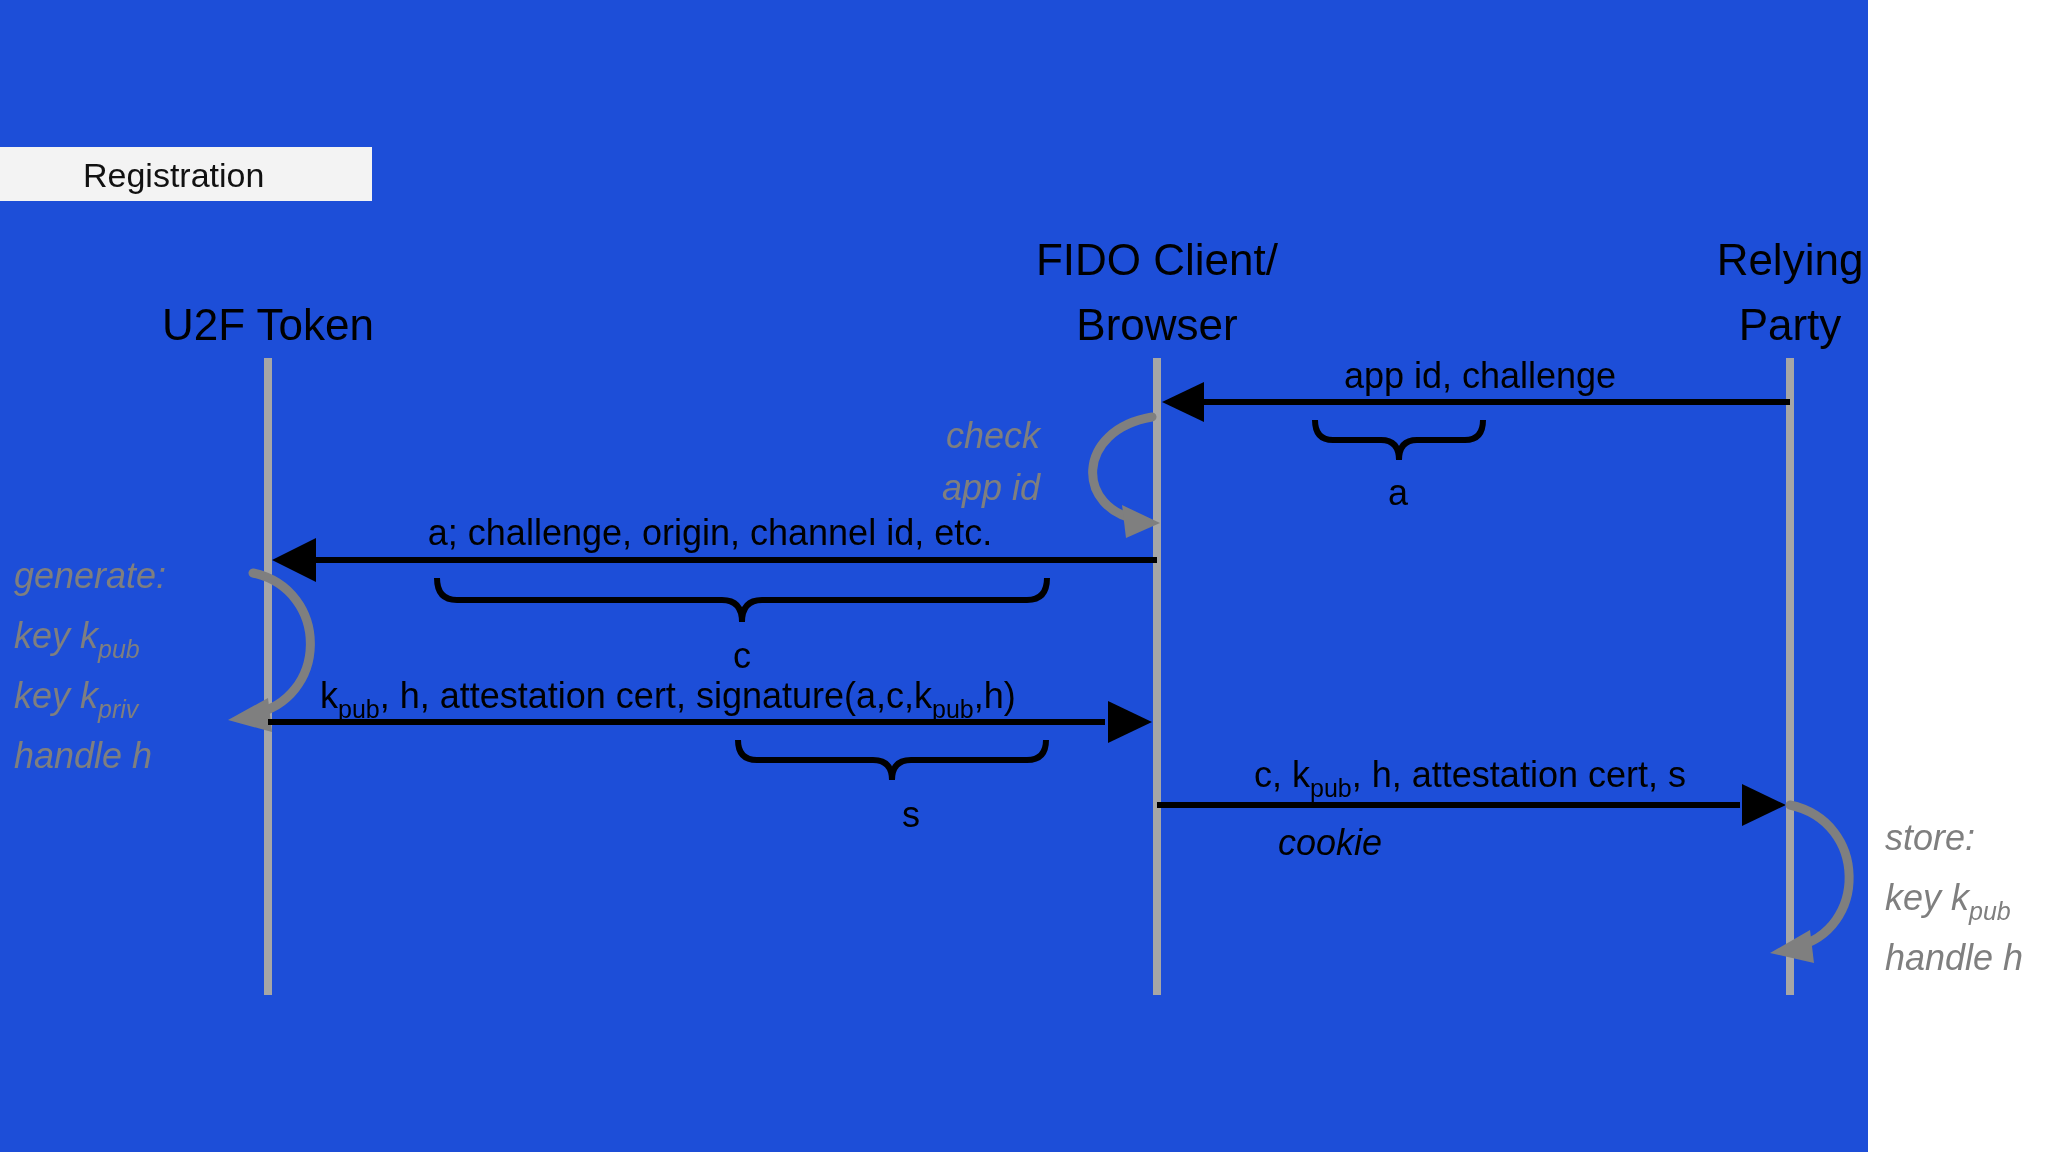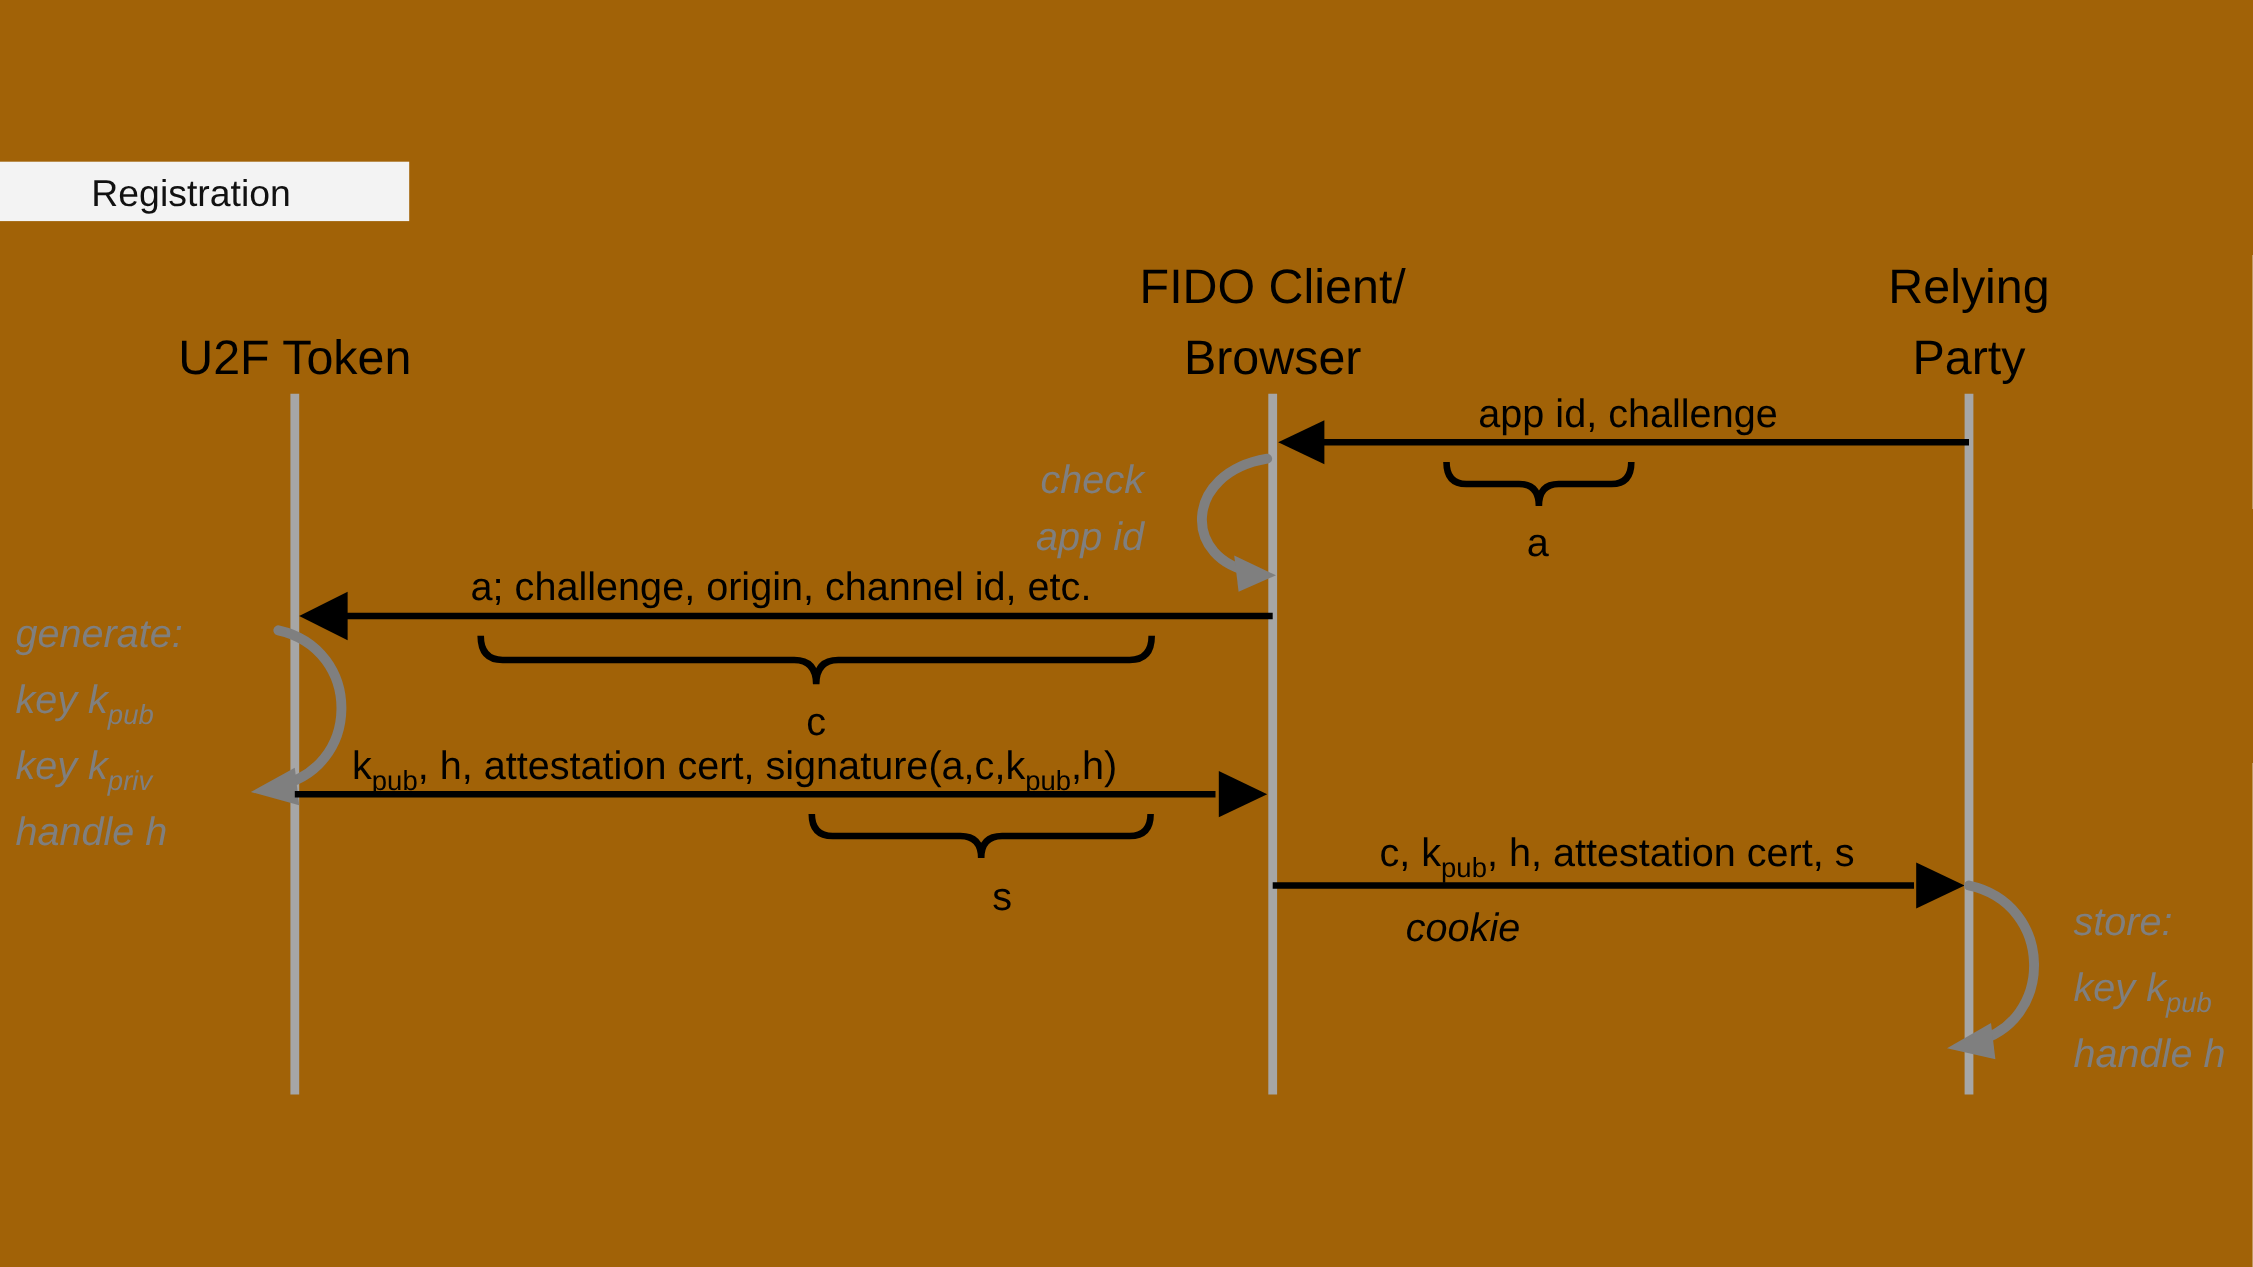--- a/index.html
+++ b/index.html
@@ -8,23 +8,23 @@
     background: #ffffff;
   }
   body {
     width: 2048px;
     height: 1152px;
     font-family: "Liberation Sans", sans-serif;
     overflow: hidden;
   }
   #stage {
     position: relative;
-    width: 2048px;
+    width: 1868px;
     height: 1152px;
-    background: #a16207;
+    background: #1d4ed8;
   }
   svg.diagram {
     position: absolute;
     inset: 0;
     width: 2048px;
     height: 1152px;
   }
   .badge-rect { fill: #f3f3f3; }
   .lifeline { stroke: #a6a6a6; stroke-width: 8; }
   .msg-line { stroke: #000000; stroke-width: 6; fill: none; }

